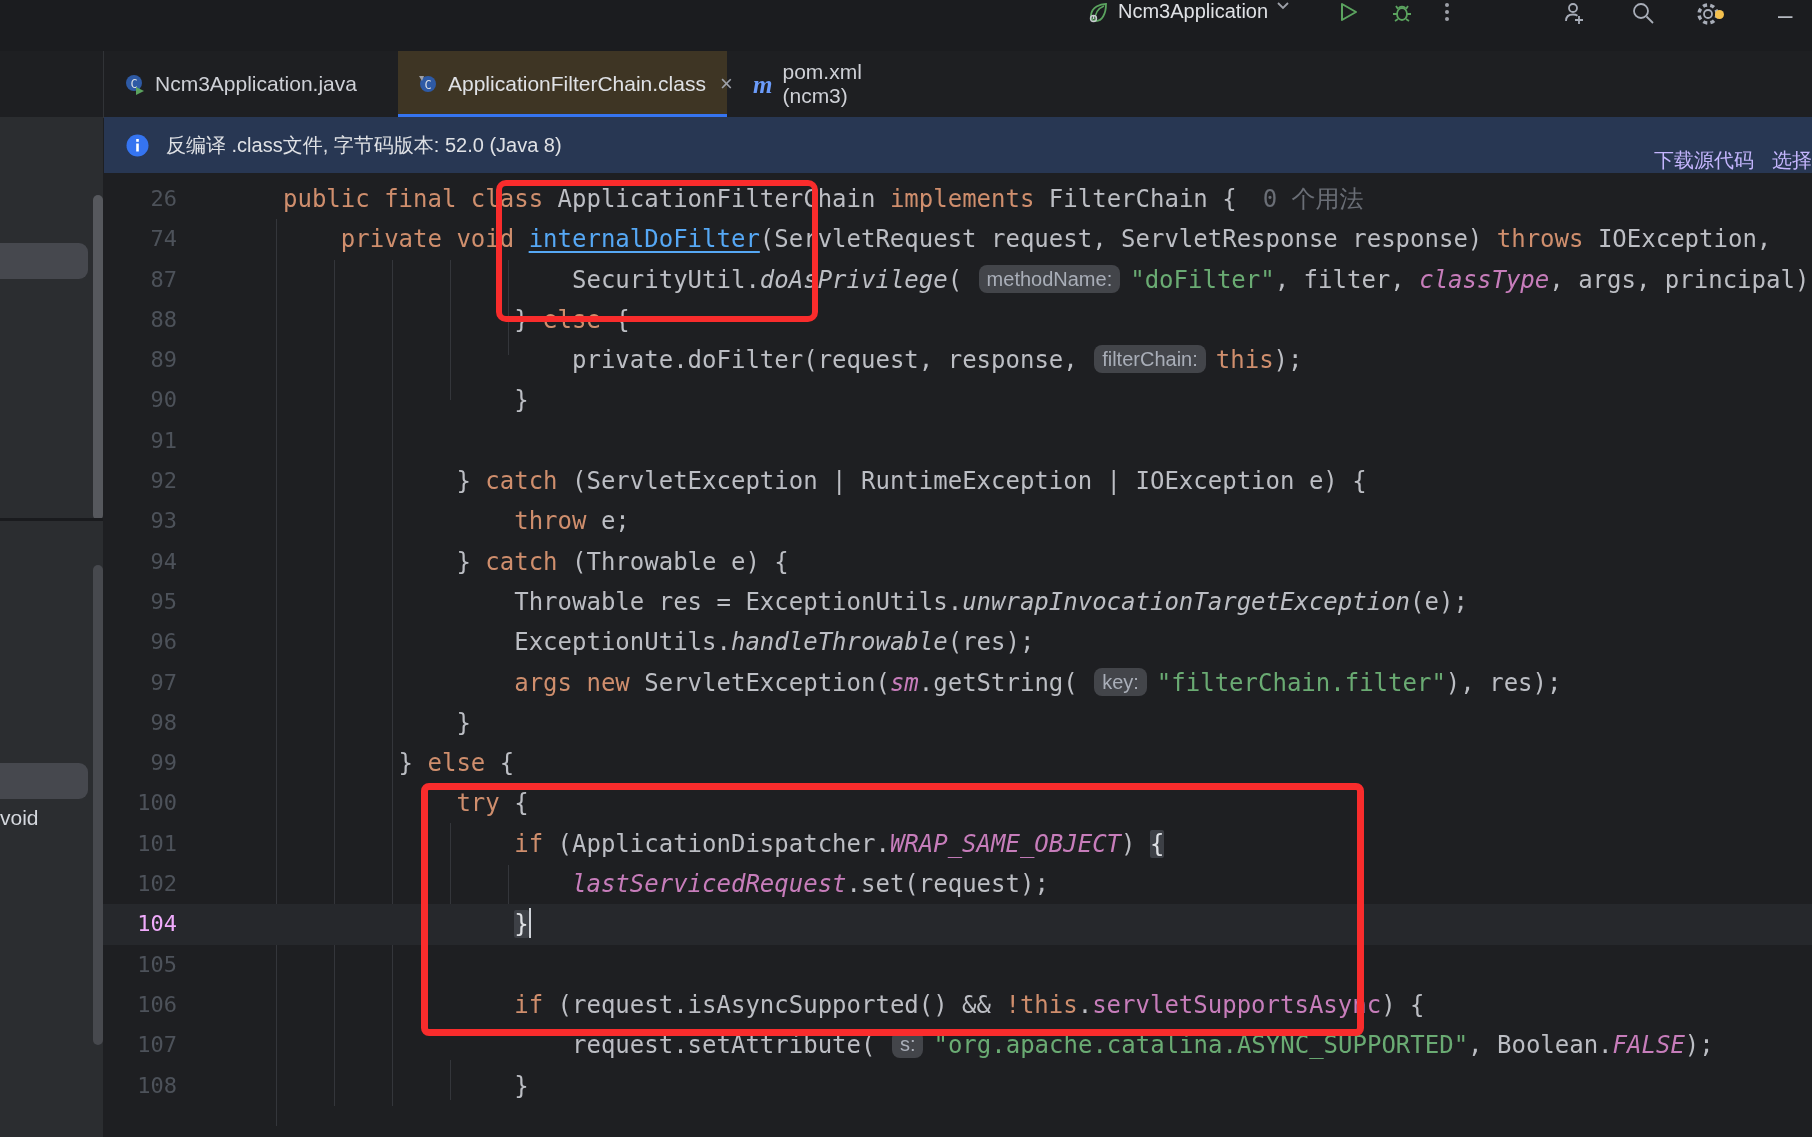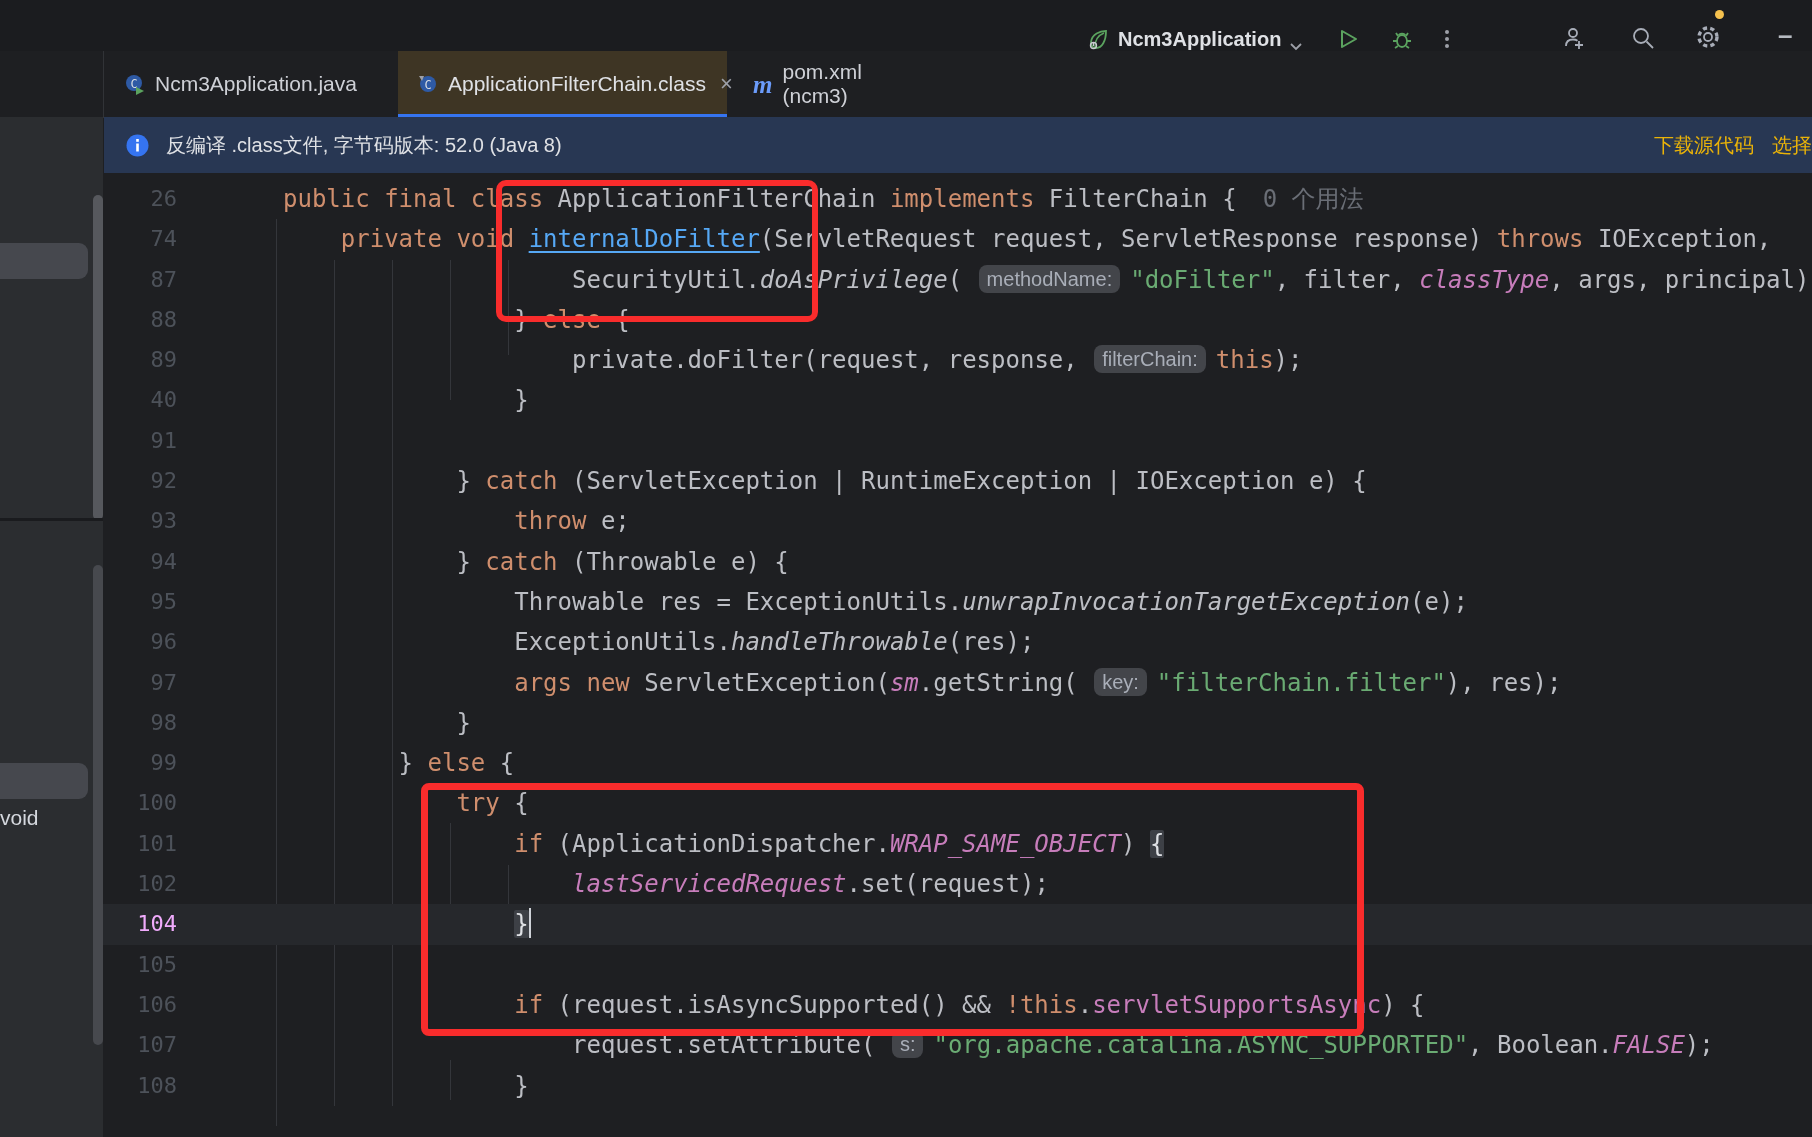--- a/index.html
+++ b/index.html
@@ -1,21 +1,21 @@
 <!DOCTYPE html>
 <html><head>
 <meta charset="utf-8">
 <style>
   html,body{margin:0;padding:0;background:#101114;}
   #screen{position:relative;width:1812px;height:1137px;background:#1E1F22;overflow:hidden;
           font-family:"Liberation Sans",sans-serif;color:#DFE1E5;}
 
   
   #titlebar{position:absolute;left:0;top:0;width:1812px;height:51px;background:#1B1C1F;}
-  .tb-item{position:absolute;top:0;height:51px;display:flex;align-items:flex-end;font-weight:bold;}
+  .tb-item{position:absolute;top:0;height:51px;display:flex;align-items:flex-start;}
   #run-config{left:1086px;gap:8px;font-size:20px;color:#DFE1E5;cursor:default;}
   #run-btn{left:1336px;} #debug-btn{left:1390px;} #kebab{left:1444px;}
   #user-add{left:1560px;} #search-btn{left:1630px;} #settings-btn{left:1694px;}
   #win-min{left:1778px;font-size:26px;color:#B6BAC1;}
   .yellow-dot{position:absolute;right:-2px;top:10px;width:9px;height:9px;border-radius:50%;background:#F5C14E;}
 
   
   #tabbar{position:absolute;left:0;top:51px;width:1812px;height:66px;background:#1E1F22;border-bottom:1px solid #313337;}
   #tabbar .vdiv{position:absolute;left:103px;top:0;width:1px;height:66px;background:#313337;}
   .tab{position:absolute;top:0;height:66px;display:flex;align-items:center;gap:10px;font-size:21px;color:#CED0D6;padding:0 18px;box-sizing:border-box;}
@@ -23,21 +23,21 @@
   #tab-2{left:398px;width:329px;background:#3E3524;color:#DFE1E5;}
   #tab-2 .underline{position:absolute;left:0;bottom:-1px;width:100%;height:4px;background:#3574F0;}
   #tab-3{left:735px;width:200px;}
   .tab-close{font-size:22px;color:#9DA0A8;margin-left:4px;line-height:1;}
   .maven-m{font-family:"Liberation Serif",serif;font-style:italic;font-weight:bold;font-size:25px;color:#6B9BFA;line-height:1;}
 
   
   #banner{position:absolute;left:104px;top:117px;width:1708px;height:56px;background:#283753;}
   #banner .msg{position:absolute;left:62px;top:0;height:56px;display:flex;align-items:center;font-size:20px;color:#DFE1E5;}
   #banner .info-ic{position:absolute;left:22px;top:17px;}
-  .banner-link{position:absolute;top:0;height:56px;display:flex;align-items:center;font-size:20px;color:#eab308;white-space:nowrap;}
+  .banner-link{position:absolute;top:15px;height:56px;display:flex;align-items:center;font-size:20px;color:#c4b5fd;white-space:nowrap;}
   #link-download{left:1550px;} #link-choose{left:1668px;}
 
   
   #leftpanel{position:absolute;left:0;top:117px;width:103px;height:1020px;background:#2B2D30;}
   #leftpanel .divider{position:absolute;left:0;top:401px;width:103px;height:3px;background:#1A1B1E;}
   .mini-scrollbar{position:absolute;left:93px;width:10px;border-radius:5px;}
   #msb-1{top:78px;height:325px;background:#56585D;}
   #msb-2{top:448px;height:480px;background:#47494E;}
   .panel-item{position:absolute;left:-12px;width:100px;height:36px;background:#46484E;border-radius:9px;}
   #pitem-1{top:126px;} #pitem-2{top:646px;}
@@ -195,21 +195,21 @@
     <div class="iguide" style="left:347px;top:650px;height:122px;"></div>
     <div class="iguide" style="left:347px;top:887px;height:40px;"></div>
     <div class="iguide" style="left:405px;top:87px;height:95px;"></div>
     <div class="iguide" style="left:405px;top:692px;height:80px;"></div>
     <div id="code">
         <div class="row"><span class="gut">26</span><span class="src" style="padding-left: 58px;"><span class="tok-k">public final class </span><span class="tok-p">ApplicationFilterChain </span><span class="tok-k">implements </span><span class="tok-p">FilterChain {</span><span class="tok-u">0 个用法</span></span></div>
         <div class="row"><span class="gut">74</span><span class="src" style="padding-left: 115.8px;"><span class="tok-k">private void </span><span class="tok-m">internalDoFilter</span><span class="tok-p">(ServletRequest request, ServletResponse response) </span><span class="tok-k">throws </span><span class="tok-p">IOException,</span></span></div>
         <div class="row"><span class="gut">87</span><span class="src" style="padding-left: 347px;"><span class="tok-p">SecurityUtil.</span><span class="tok-si">doAsPrivilege</span><span class="tok-p">( </span><span class="chip">methodName:</span><span class="tok-s">"doFilter"</span><span class="tok-p">, filter, </span><span class="tok-f">classType</span><span class="tok-p">, args, principal);</span></span></div>
         <div class="row"><span class="gut">88</span><span class="src" style="padding-left: 289.2px;"><span class="tok-p">} </span><span class="tok-k">else</span><span class="tok-p"> {</span></span></div>
         <div class="row"><span class="gut">89</span><span class="src" style="padding-left: 347px;"><span class="tok-p">private.doFilter(request, response, </span><span class="chip">filterChain:</span><span class="tok-k">this</span><span class="tok-p">);</span></span></div>
-        <div class="row"><span class="gut">40</span><span class="src" style="padding-left: 289.2px;"><span class="tok-p">}</span></span></div>
+        <div class="row"><span class="gut">90</span><span class="src" style="padding-left: 289.2px;"><span class="tok-p">}</span></span></div>
         <div class="row"><span class="gut">91</span><span class="src" style="padding-left: 58px;"></span></div>
         <div class="row"><span class="gut">92</span><span class="src" style="padding-left: 231.4px;"><span class="tok-p">} </span><span class="tok-k">catch</span><span class="tok-p"> (ServletException | RuntimeException | IOException e) {</span></span></div>
         <div class="row"><span class="gut">93</span><span class="src" style="padding-left: 289.2px;"><span class="tok-k">throw</span><span class="tok-p"> e;</span></span></div>
         <div class="row"><span class="gut">94</span><span class="src" style="padding-left: 231.4px;"><span class="tok-p">} </span><span class="tok-k">catch</span><span class="tok-p"> (Throwable e) {</span></span></div>
         <div class="row"><span class="gut">95</span><span class="src" style="padding-left: 289.2px;"><span class="tok-p">Throwable res = ExceptionUtils.</span><span class="tok-si">unwrapInvocationTargetException</span><span class="tok-p">(e);</span></span></div>
         <div class="row"><span class="gut">96</span><span class="src" style="padding-left: 289.2px;"><span class="tok-p">ExceptionUtils.</span><span class="tok-si">handleThrowable</span><span class="tok-p">(res);</span></span></div>
         <div class="row"><span class="gut">97</span><span class="src" style="padding-left: 289.2px;"><span class="tok-k">args new </span><span class="tok-p">ServletException(</span><span class="tok-f">sm</span><span class="tok-p">.getString( </span><span class="chip">key:</span><span class="tok-s">"filterChain.filter"</span><span class="tok-p">), res);</span></span></div>
         <div class="row"><span class="gut">98</span><span class="src" style="padding-left: 231.4px;"><span class="tok-p">}</span></span></div>
         <div class="row"><span class="gut">99</span><span class="src" style="padding-left: 173.6px;"><span class="tok-p">} </span><span class="tok-k">else</span><span class="tok-p"> {</span></span></div>
         <div class="row"><span class="gut">100</span><span class="src" style="padding-left: 231.4px;"><span class="tok-k">try</span><span class="tok-p"> {</span></span></div>

